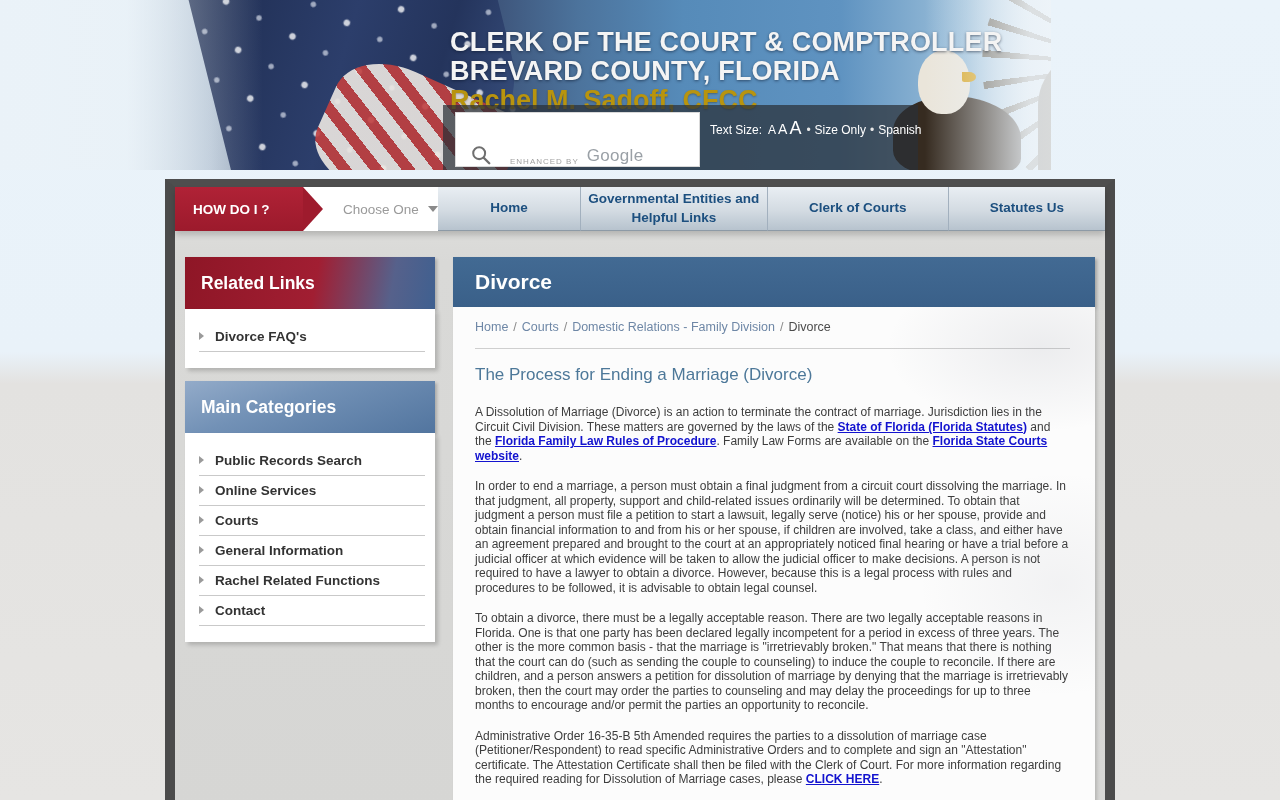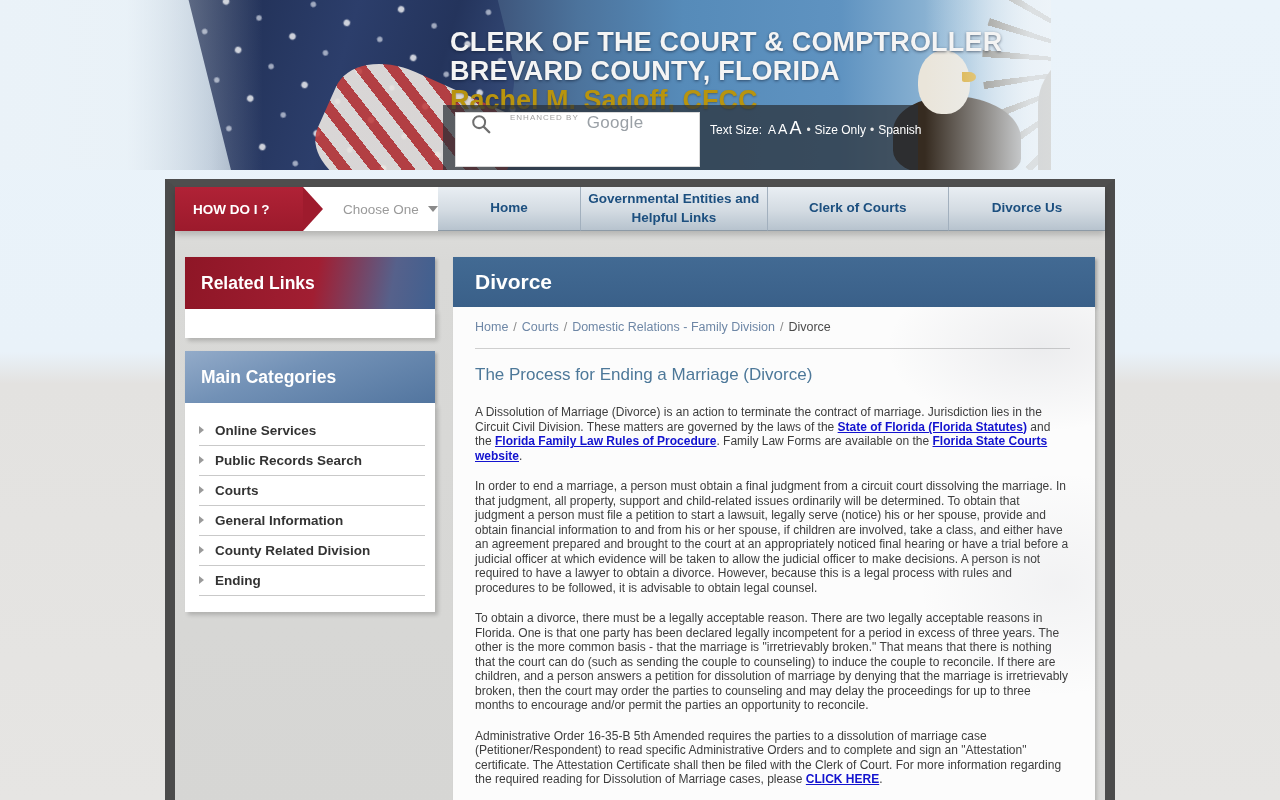--- a/index.html
+++ b/index.html
@@ -34,21 +34,21 @@
   .hdr-fade{position:absolute;left:0;top:0;width:100%;height:100%;pointer-events:none;
     background:linear-gradient(90deg,rgba(234,242,248,.95) 0%,rgba(234,242,248,.7) 9%,rgba(234,242,248,0) 25%,rgba(234,242,248,0) 88%,rgba(238,244,249,.85) 98%);}
 
   .hdr-titles{position:absolute;left:450px;top:28px;z-index:5;line-height:1.08;}
   .hdr-titles .t1,.hdr-titles .t2{font-size:27px;font-weight:bold;color:#f4f4f4;letter-spacing:.2px;
     text-shadow:0 1px 3px rgba(10,20,40,.55);}
   .hdr-titles .t3{font-size:27px;font-weight:bold;color:#b8940e;text-shadow:0 1px 2px rgba(40,30,0,.35);}
 
   .hdr-band{position:absolute;left:443px;top:105px;width:475px;height:67px;background:rgba(42,47,54,.72);z-index:6;}
   .searchbox{position:absolute;left:12px;top:7px;width:243px;height:53px;background:#fff;border:1px solid #d9d9d9;
-    display:flex;align-items:flex-start;}
+    display:flex;align-items:flex-end;}
   .searchbox .enh{font-size:8px;color:#a2a2a2;letter-spacing:1px;margin-left:18px;}
   .searchbox .goog{font-size:17px;color:#9aa0a6;margin-left:8px;letter-spacing:.3px;}
   .textsize{position:absolute;left:267px;top:13px;width:200px;color:#fff;font-size:12px;
     display:flex;align-items:baseline;white-space:nowrap;}
   .textsize .lbl{margin-right:5px;text-align:right;}
   .textsize a{color:#fff;text-decoration:none;}
   .textsize .a1{font-size:12px;margin:0 1px;}
   .textsize .a2{font-size:14px;margin:0 1px;}
   .textsize .a3{font-size:18px;margin:0 1px;}
   .textsize .dot{margin:0 4px;color:#e8e8e8;}
@@ -162,40 +162,41 @@
       <div class="howdoi">
         <span>HOW DO I ?</span>
       </div>
       <div class="chooseone">
         <span>Choose One</span>
         <span class="caret"></span>
       </div>
       <div class="navitem n0">Home</div>
       <div class="navitem n2">Governmental Entities and Helpful Links</div>
       <div class="navitem n1">Clerk of Courts</div>
-      <div class="navitem n3">Divorce Us</div>
+      <div class="navitem n3">Statutes Us</div>
     </div>
 
     <div class="sidebar">
       <div class="sb-hdr red">
         <span>Related Links</span>
       </div>
       <ul class="sb-list">
+        <li><span class="tri"></span><span>Divorce FAQ's</span></li>
       </ul>
 
       <div class="sb-hdr blue">
         <span>Main Categories</span>
       </div>
       <ul class="sb-list">
+        <li><span class="tri"></span><span>Public Records Search</span></li>
         <li><span class="tri"></span><span>Online Services</span></li>
-        <li><span class="tri"></span><span>Public Records Search</span></li>
         <li><span class="tri"></span><span>Courts</span></li>
         <li><span class="tri"></span><span>General Information</span></li>
-        <li><span class="tri"></span><span>County Related Division</span></li>
-        <li><span class="tri"></span><span>Ending</span></li>
+        <li><span class="tri"></span><span>Rachel Related Functions</span></li>
+        <li><span class="tri"></span><span>Contact</span></li>
       </ul>
     </div>
 
     <div class="panel">
       <div class="panel-hdr">Divorce</div>
       <div class="panel-body">
 
         <div class="crumbs">
           <a>Home</a><span class="sep">/</span><a>Courts</a><span class="sep">/</span><a>Domestic Relations - Family Division</a><span class="sep">/</span><span class="cur">Divorce</span>
         </div>

